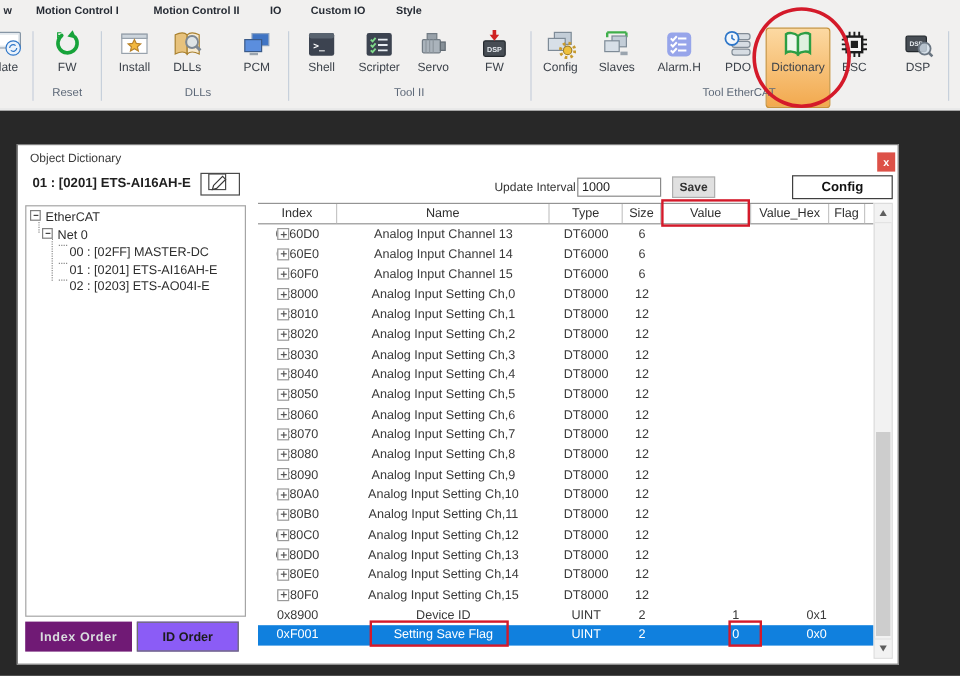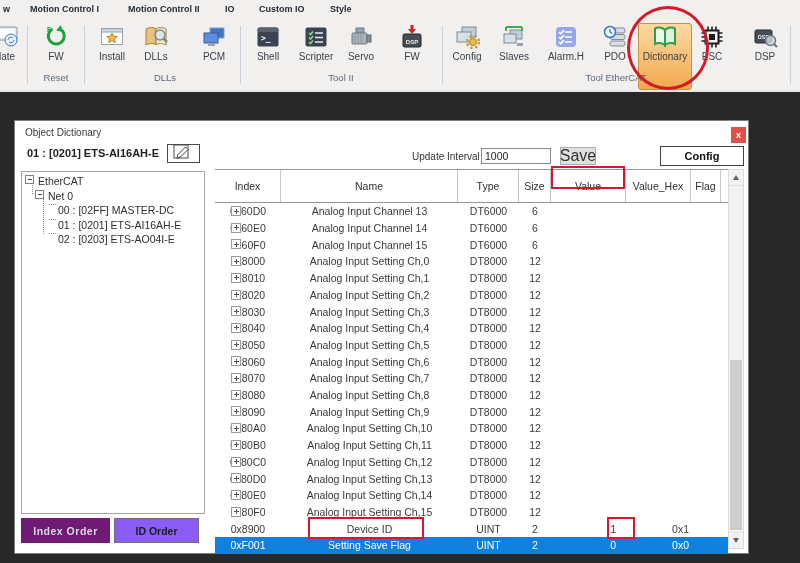--- a/index.html
+++ b/index.html
@@ -23,42 +23,42 @@
   .dlg-title{position:absolute;left:10px;top:6px;font-size:10px;color:#3a3a3a;}
   .dlg-close{position:absolute;right:2px;top:6px;width:15px;height:16px;background:#dd5148;color:#fff;
              font-size:9px;font-weight:bold;display:flex;align-items:center;justify-content:center;cursor:default;}
   .dev-label{position:absolute;left:12px;top:26px;font-size:11px;font-weight:bold;color:#1f1f1f;}
   .edit-btn{position:absolute;left:152px;top:23px;width:33px;height:19px;border:1.5px solid #4a4a4a;background:#fff;
             display:flex;align-items:center;justify-content:center;box-sizing:border-box;}
   .upd-label{position:absolute;left:397px;top:30px;font-size:10px;color:#333;}
   .upd-input{position:absolute;left:466px;top:27px;width:70px;height:16px;border:1px solid #8a8a8a;font-size:10.5px;
              font-family:"Liberation Sans",sans-serif;padding:0 0 0 3px;box-sizing:border-box;color:#222;background:#fff;}
   .save-btn{position:absolute;left:545px;top:26px;width:36px;height:18px;background:#e0e0e0;border:1px solid #aeaeae;
-            font-size:16px;color:#333;display:flex;align-items:center;justify-content:center;box-sizing:border-box;}
+            font-size:10px;color:#333;display:flex;align-items:center;justify-content:center;box-sizing:border-box;font-weight:bold;}
   .config-btn{position:absolute;left:645px;top:25px;width:84px;height:20px;background:#fff;border:1px solid #3f3f3f;
               font-size:11px;font-weight:bold;color:#111;display:flex;align-items:center;justify-content:center;box-sizing:border-box;}
   
   .tree{position:absolute;left:6px;top:50px;width:184px;height:343px;border:1px solid #a5a5a5;box-sizing:border-box;
         padding:3px 0 0 3px;font-size:10.5px;color:#2e2e2e;overflow:hidden;}
   .trow2{display:flex;align-items:flex-start;height:14.5px;white-space:nowrap;}
   .tx{display:inline-block;width:9px;height:9px;border:1px solid #808080;background:#fff;position:relative;
       box-sizing:border-box;margin-right:4px;flex:none;}
   .tx::before{content:"";position:absolute;left:1.5px;top:3px;width:4px;height:1px;background:#444;}
   .ind1{padding-left:10px;} .ind2{padding-left:24px;}
   .hln{display:inline-block;width:7px;border-top:1px dotted #8a8a8a;margin-right:2px;flex:none;}
   .vln{position:absolute;left:21px;top:26px;height:36px;border-left:1px dotted #8a8a8a;}
   .vln0{position:absolute;left:10px;top:13px;height:9px;border-left:1px dotted #8a8a8a;}
   
   .idx-btn{position:absolute;left:6px;top:397px;width:89px;height:25px;background:#701a75;color:#d9dcde;
            font-size:10.5px;font-weight:bold;display:flex;align-items:center;justify-content:center;letter-spacing:.5px;}
   .id-btn{position:absolute;left:99px;top:397px;width:85px;height:25px;background:#8b5cf6;border:1px solid #6e6e6e;
           color:#1c1c1c;font-size:10.5px;font-weight:bold;display:flex;align-items:center;justify-content:center;box-sizing:border-box;}
   
   .tbl{position:absolute;left:200px;top:48px;width:513px;height:369px;font-size:10.5px;color:#3a3a3a;}
-  .thead{display:flex;height:34px;border-top:1px solid #949494;border-bottom:1px solid #949494;box-sizing:border-box;align-items:center;}
+  .thead{display:flex;height:18px;border-top:1px solid #949494;border-bottom:1px solid #949494;box-sizing:border-box;align-items:center;}
   .th{border-right:1px solid #c6c6c6;height:100%;display:flex;align-items:center;justify-content:center;box-sizing:border-box;color:#2f2f2f;}
   .tbody{display:flex;flex-direction:column;}
   .trow{display:flex;height:16.714px;align-items:center;flex:none;}
   .trow.sel{background:var(--sel);color:#fff;}
   .tc{height:100%;display:flex;align-items:center;justify-content:center;box-sizing:border-box;white-space:nowrap;overflow:hidden;}
   .c0{width:66px;position:relative;} .c1{width:177px;} .c2{width:61px;} .c3{width:32px;}
   .c4{width:75px;justify-content:flex-end;padding-right:10px;}
   .c5{width:65px;justify-content:flex-end;padding-right:2px;}
   .c6{width:30px;} .c7{width:7px;}
   .texp{position:absolute;left:16px;top:3px;width:10px;height:10px;border:1px solid #9a9a9a;background:#fff;box-sizing:border-box;}

